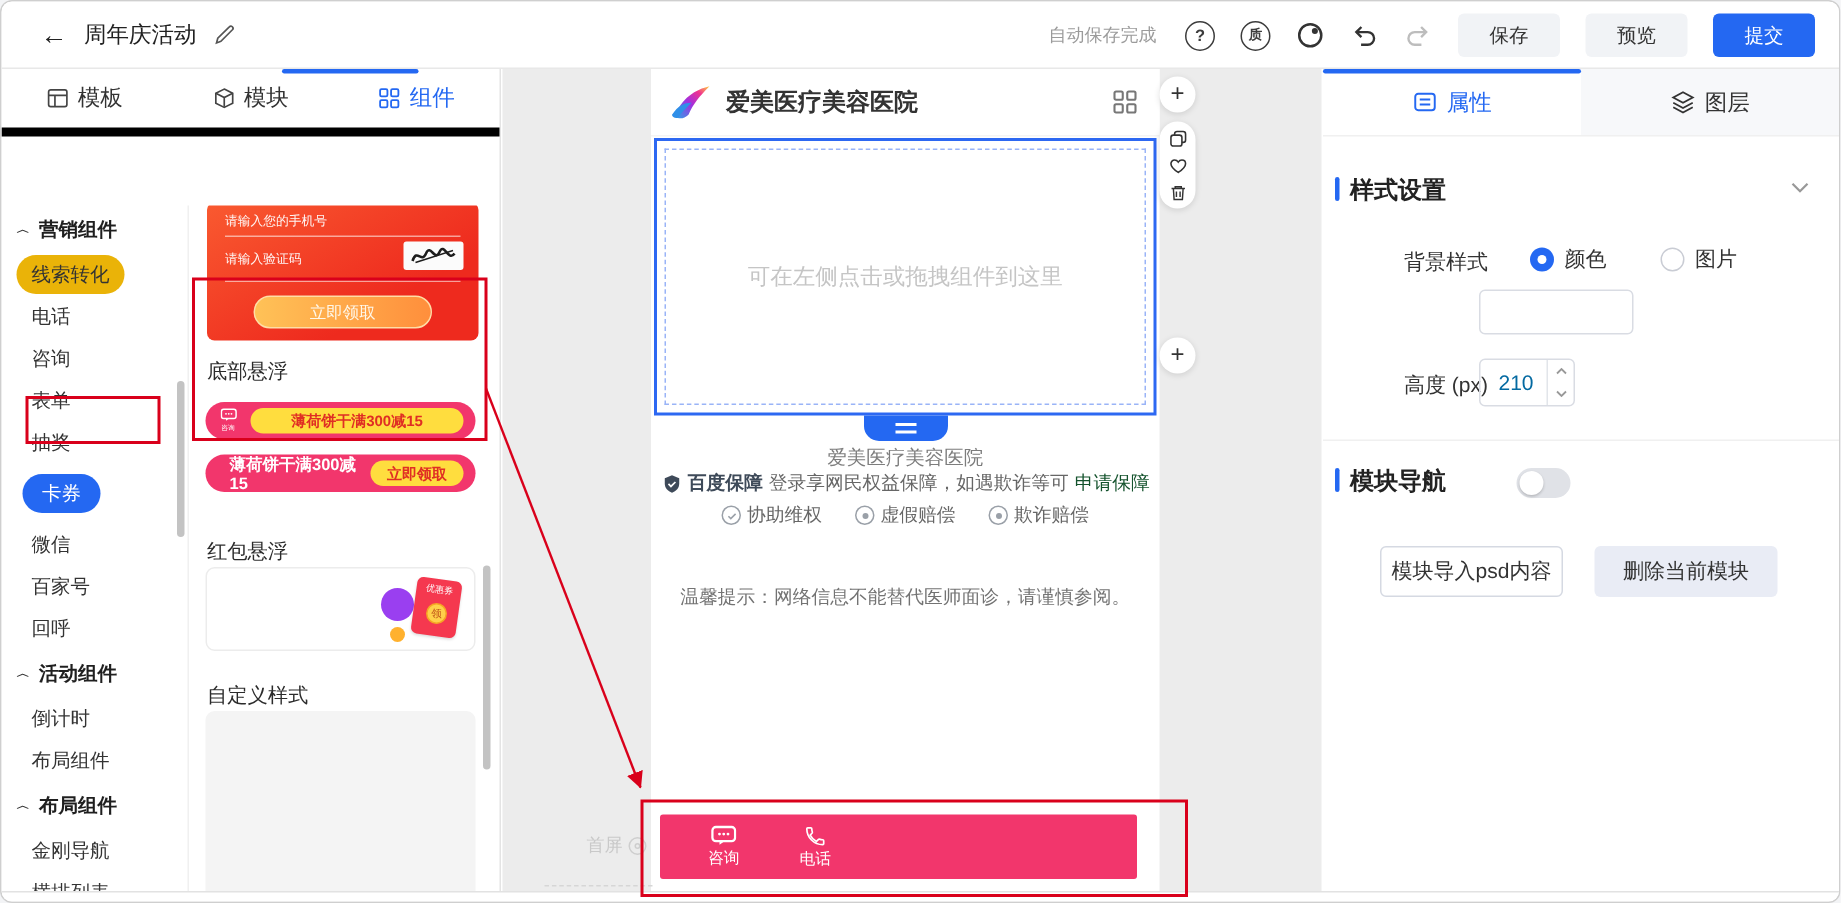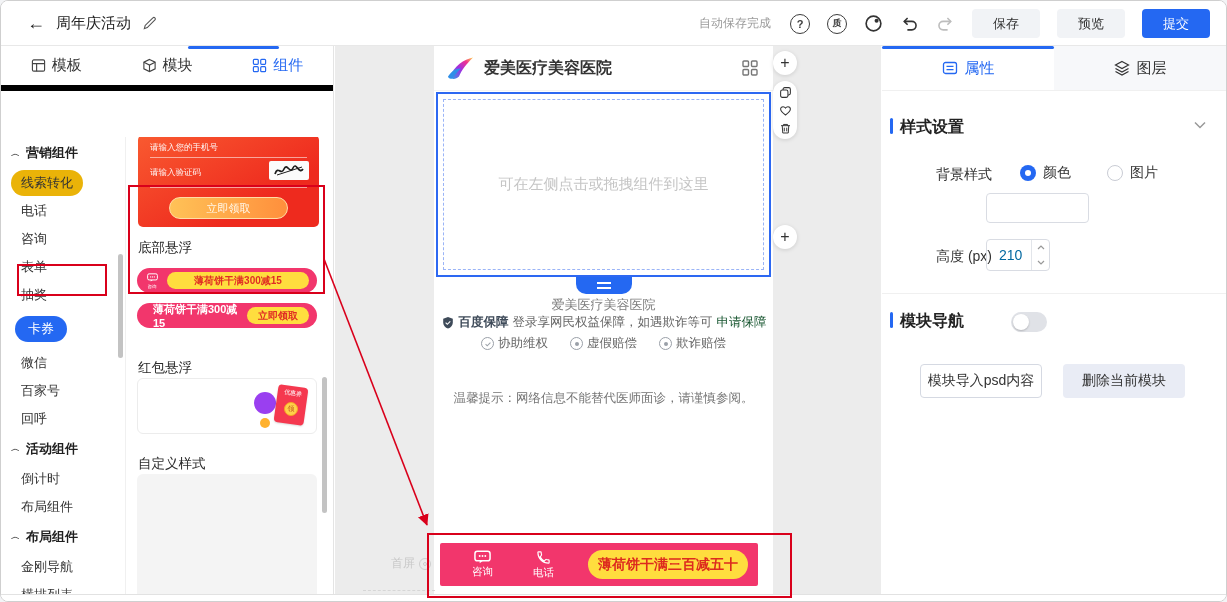--- a/index.html
+++ b/index.html
@@ -382,21 +382,20 @@
               <circle cx="12" cy="6" r="1" fill="#fff"></circle>
             </svg>
           <span class="bb-label">咨询</span>
         </div>
         <div class="bb-item" style="margin-left:40px;">
           <svg width="15" height="15" viewBox="0 0 24 24">
               <path d="M6.6 10.8c1.5 2.9 3.8 5.2 6.7 6.7l2.2-2.2c.3-.3.7-.4 1-.2 1.1.4 2.3.6 3.5.6.6 0 1 .4 1 1V20c0 .6-.4 1-1 1C10.6 21 3 13.4 3 4c0-.6.4-1 1-1h3.3c.6 0 1 .4 1 1 0 1.2.2 2.4.6 3.5.1.3 0 .7-.2 1l-2.1 2.3z" fill="none" stroke="#fff" stroke-width="1.8"></path>
             </svg>
           <span class="bb-label">电话</span>
         </div>
-        <div class="bb-coupon">薄荷饼干满三百减五十</div>
       </div>
     </div>
 
     <div class="first-screen">
       <span>首屏</span>
       <span class="fs-circ">
           <span class="fs-dot"></span>
         </span>
     </div>
     <div class="fs-dash"></div>

